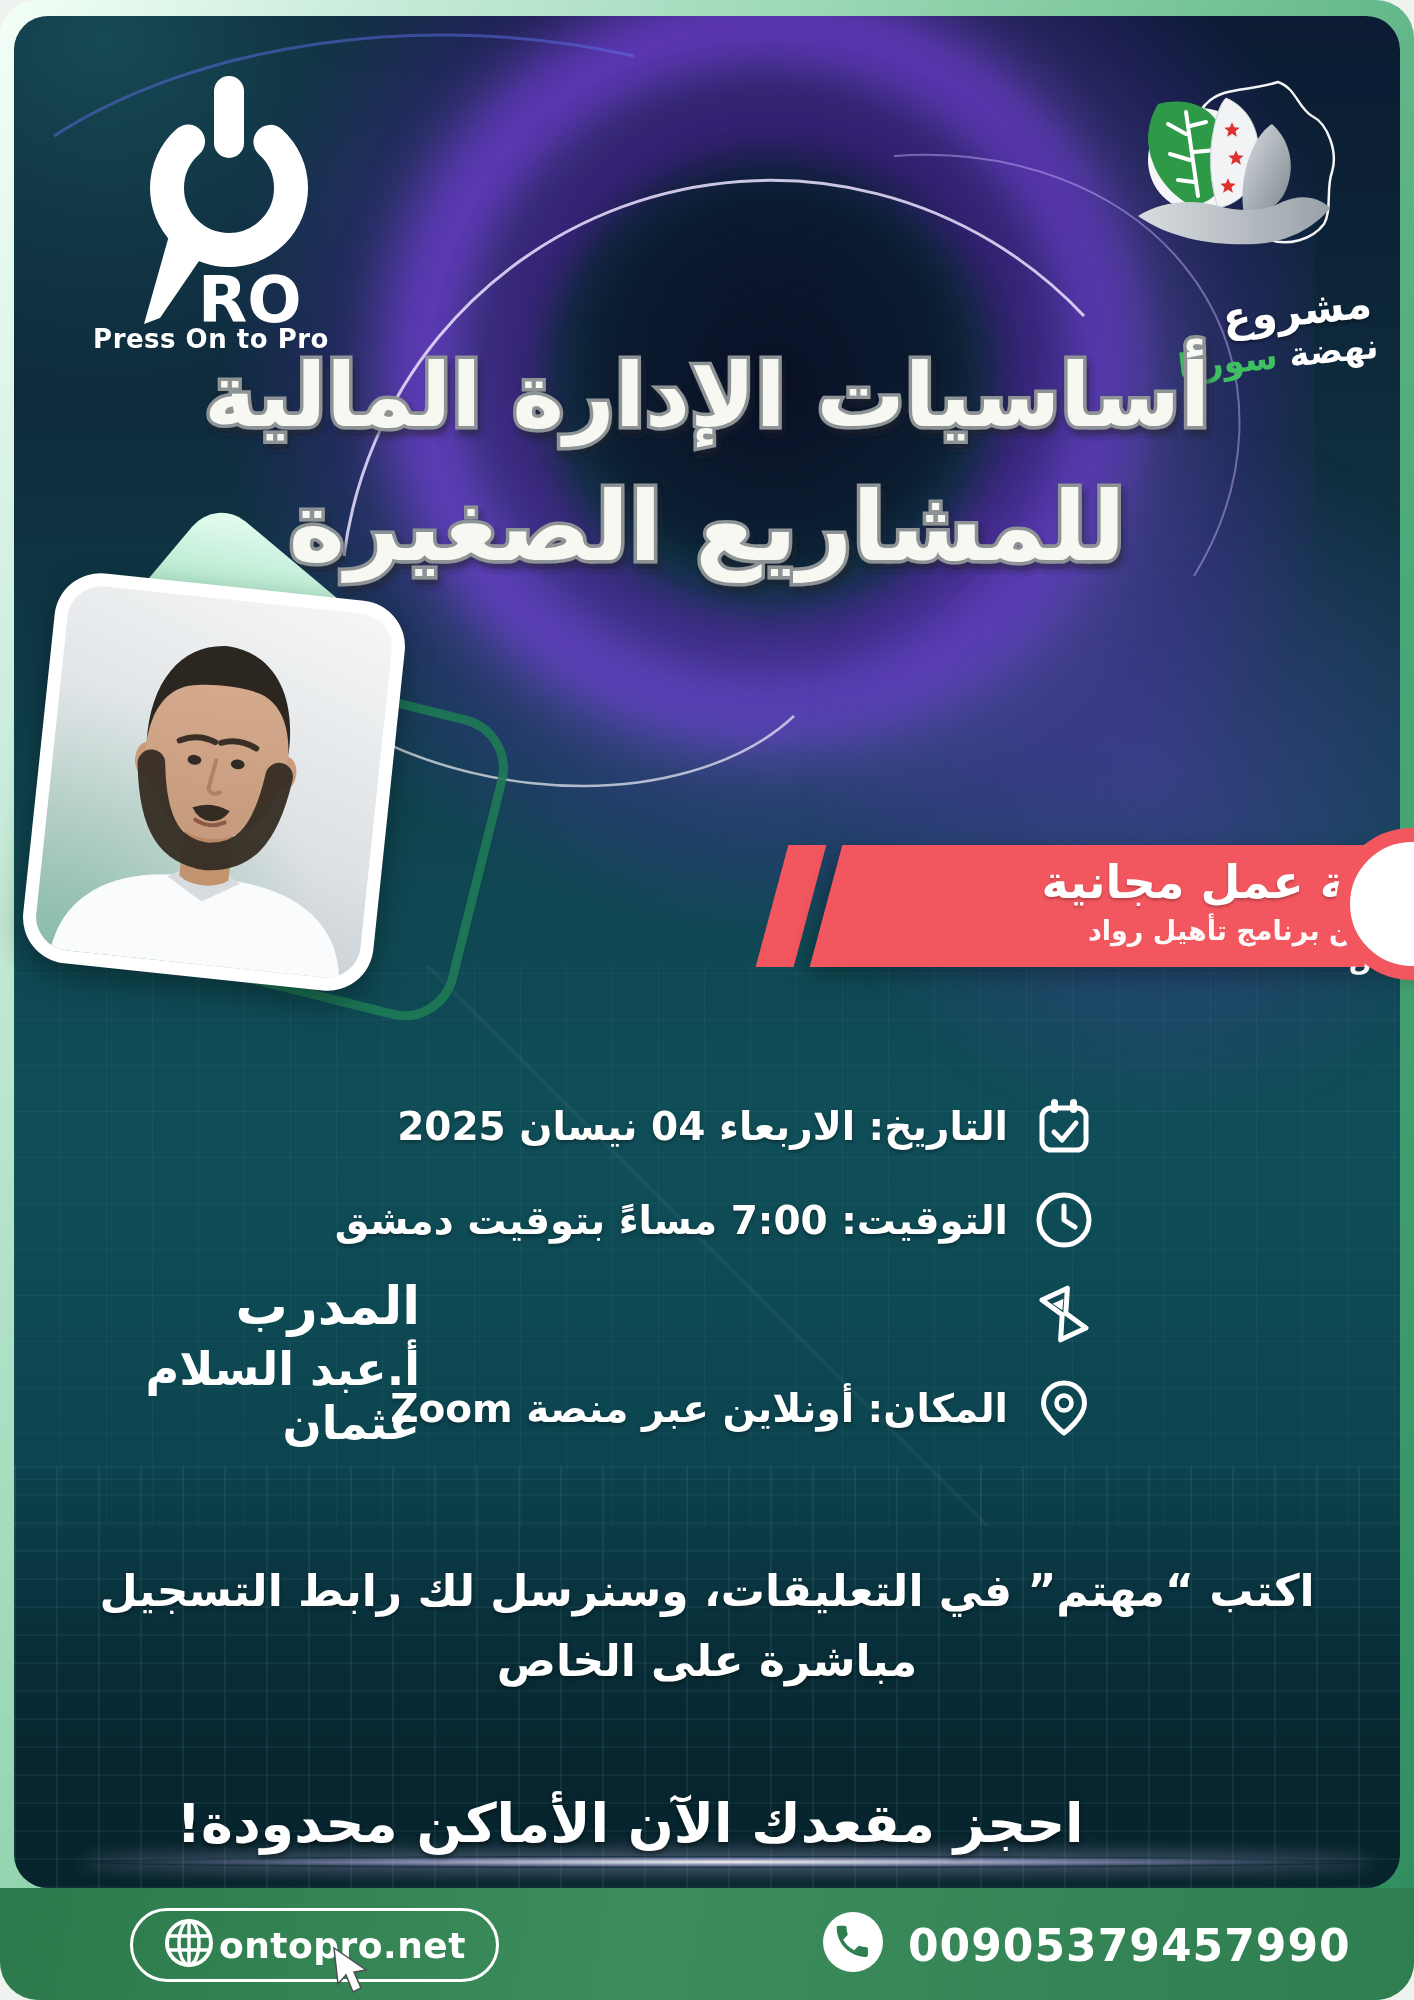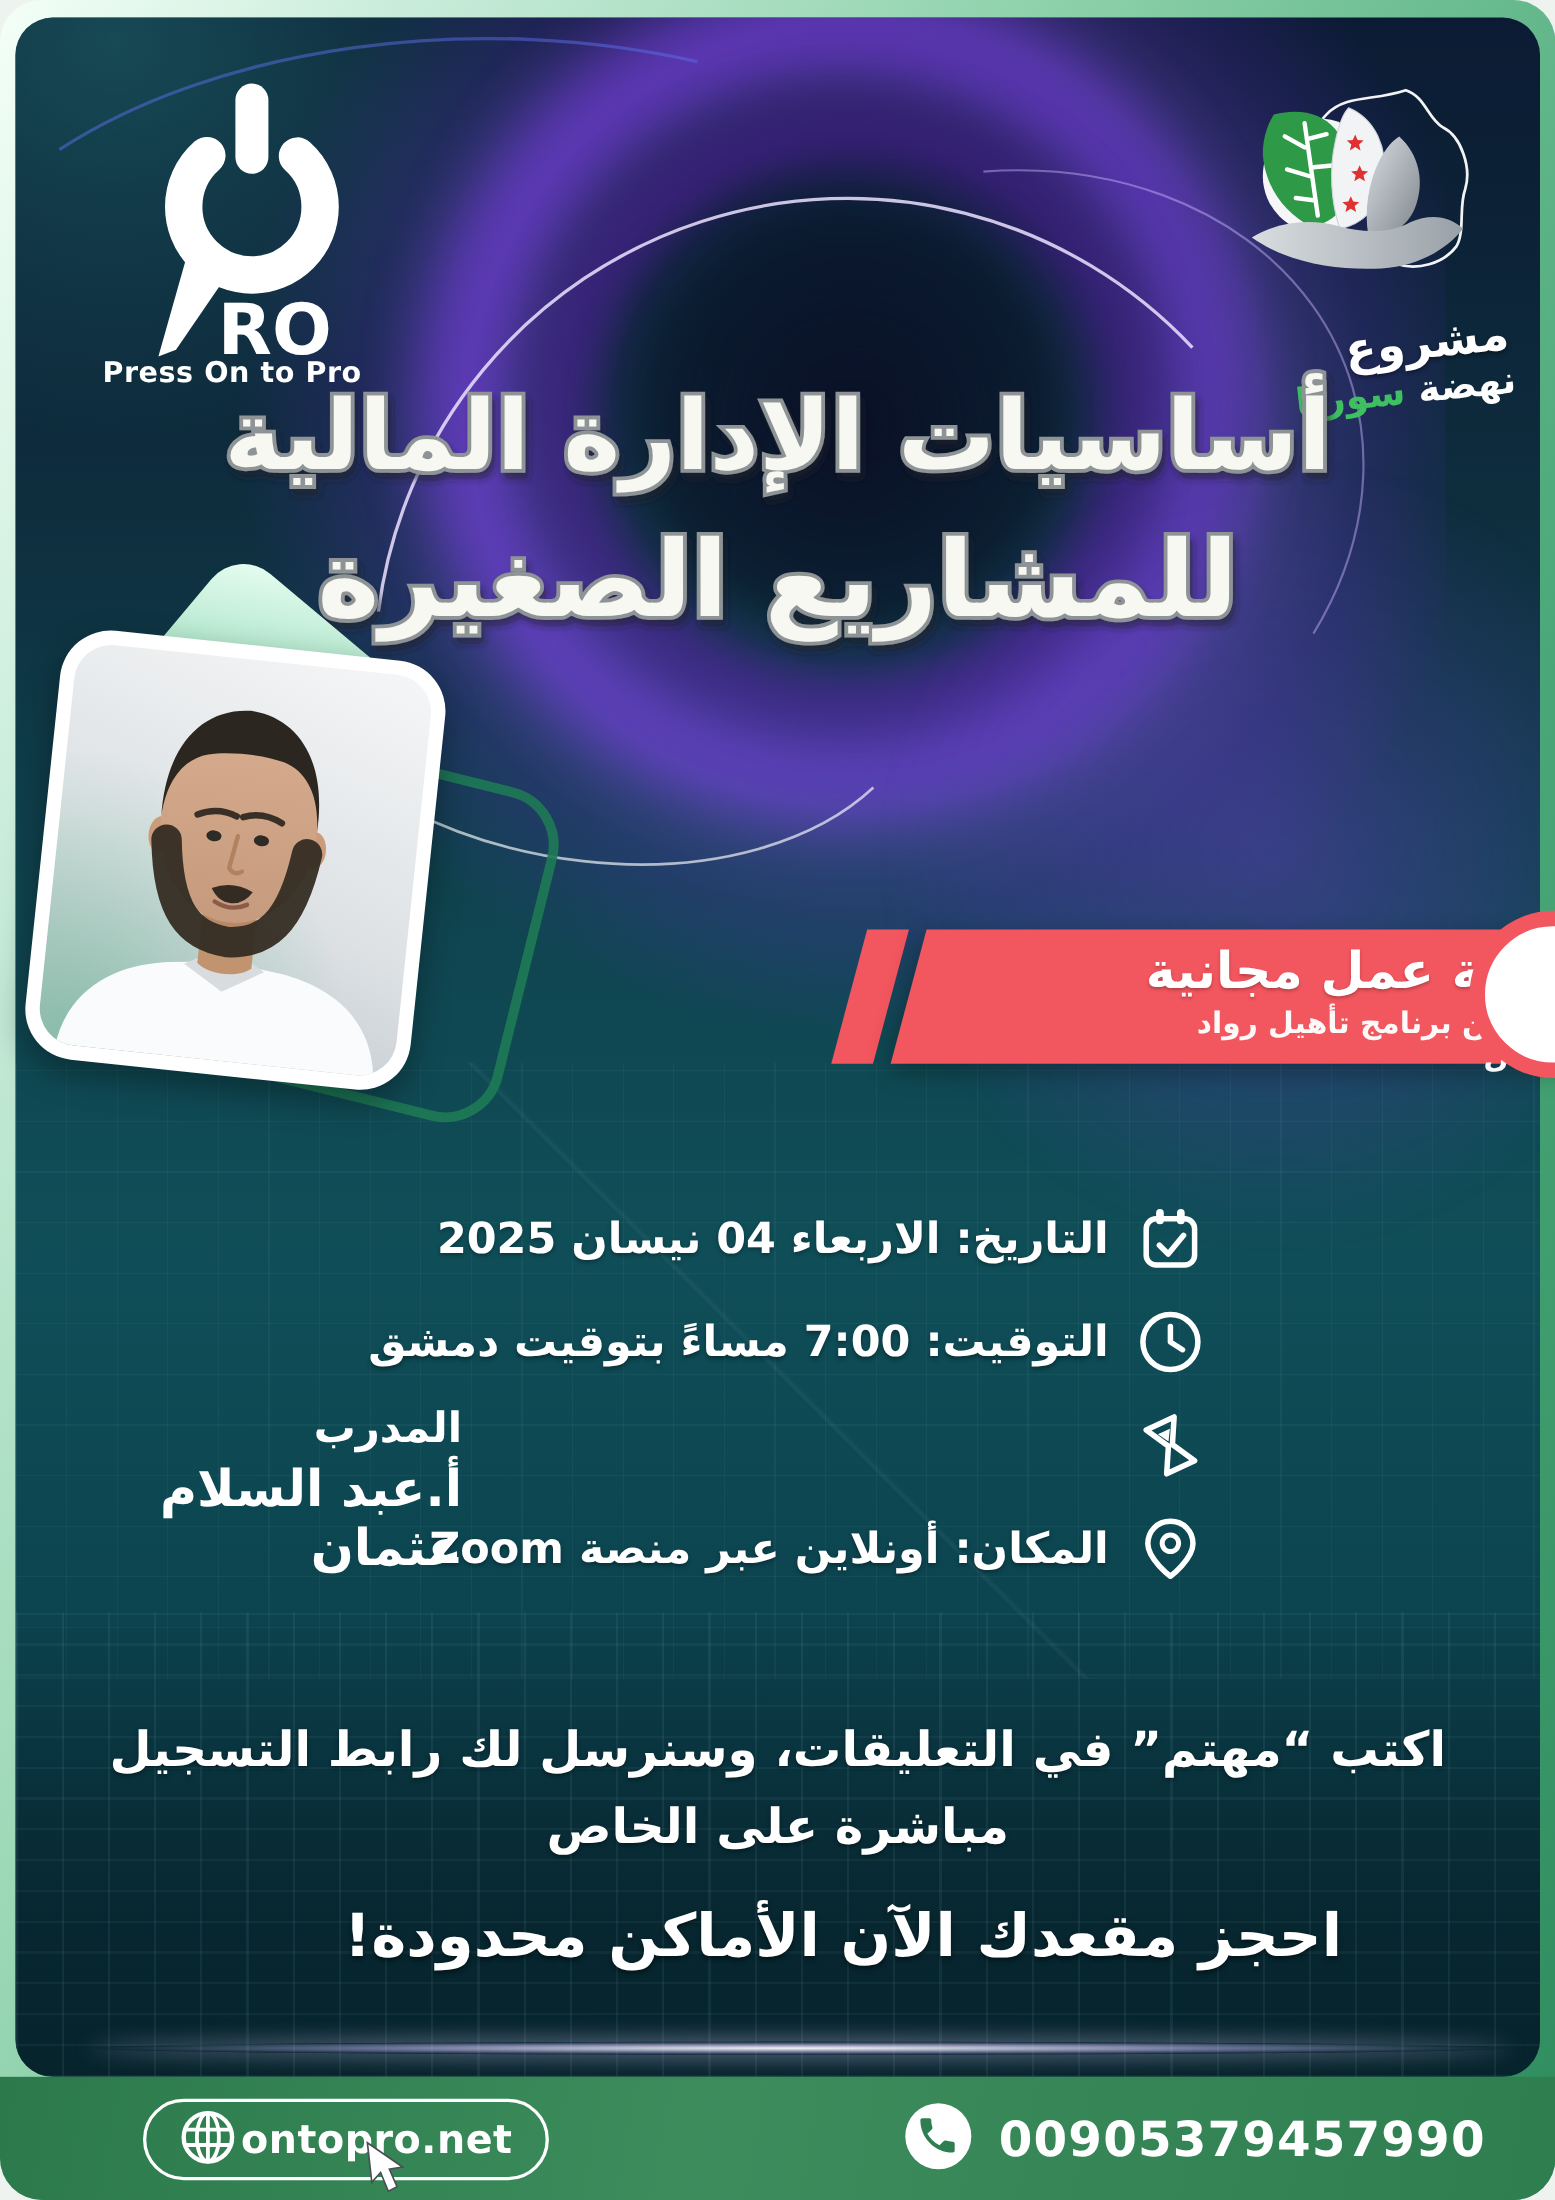--- a/index.html
+++ b/index.html
@@ -82,32 +82,32 @@
   .ph-photo svg{position:absolute;left:0;bottom:0;width:100%;}
 
   
   .details{position:absolute;top:1094px;right:318px;direction:rtl;}
   .d-row{display:flex;align-items:center;gap:24px;margin-bottom:30px;height:64px;}
   .d-ic{width:64px;height:64px;flex:0 0 64px;display:flex;align-items:center;justify-content:center;}
   .d-tx{color:#fff;font-size:39px;font-weight:bold;white-space:nowrap;text-shadow:0 2px 4px rgba(0,0,0,.35);}
 
   
   .trainer{position:absolute;left:42px;top:1276px;width:378px;direction:rtl;text-align:right;color:#fff;}
-  .trainer .t-label{font-size:38px;font-weight:bold;}
+  .trainer .t-label{font-size:52px;font-weight:bold;}
   .trainer .t-name{font-size:46px;font-weight:bold;margin-top:6px;letter-spacing:.5px;}
 
   
   .attend-q{position:absolute;left:280px;top:1462px;width:1100px;display:flex;direction:rtl;
     justify-content:center;align-items:center;gap:16px;}
   .attend-q .q-text{color:#fff;font-size:48px;font-weight:bold;text-shadow:0 2px 4px rgba(0,0,0,.4);}
   .attend-p{position:absolute;left:0;top:1556px;width:1414px;text-align:center;direction:rtl;color:#fff;
     font-size:44px;font-weight:bold;line-height:1.6;text-shadow:0 2px 4px rgba(0,0,0,.4);}
 
   
-  .cta-text{position:absolute;left:40px;top:1728px;width:1180px;direction:rtl;color:#fff;
+  .cta-text{position:absolute;left:40px;top:1792px;width:1180px;text-align:center;direction:rtl;color:#fff;
     font-size:54px;font-weight:bold;text-shadow:0 3px 5px rgba(0,0,0,.45);}
   .press-on{position:absolute;left:1044px;top:1716px;width:126px;text-align:center;color:#fff;}
   .press-on .po-label{font-size:25px;font-weight:bold;margin-bottom:2px;}
 
   
   .footer{position:absolute;left:0;right:0;bottom:0;height:112px;
     background:linear-gradient(100deg,#2C7A4B 0%,#3C8C5C 45%,#2F7E50 100%);}
   .site-pill{position:absolute;left:130px;top:20px;height:74px;padding:0 30px;border:3px solid #fff;
     border-radius:42px;display:flex;align-items:center;gap:4px;color:#fff;}
   .site-pill .site-text{font-size:36px;font-weight:bold;letter-spacing:.5px;}

